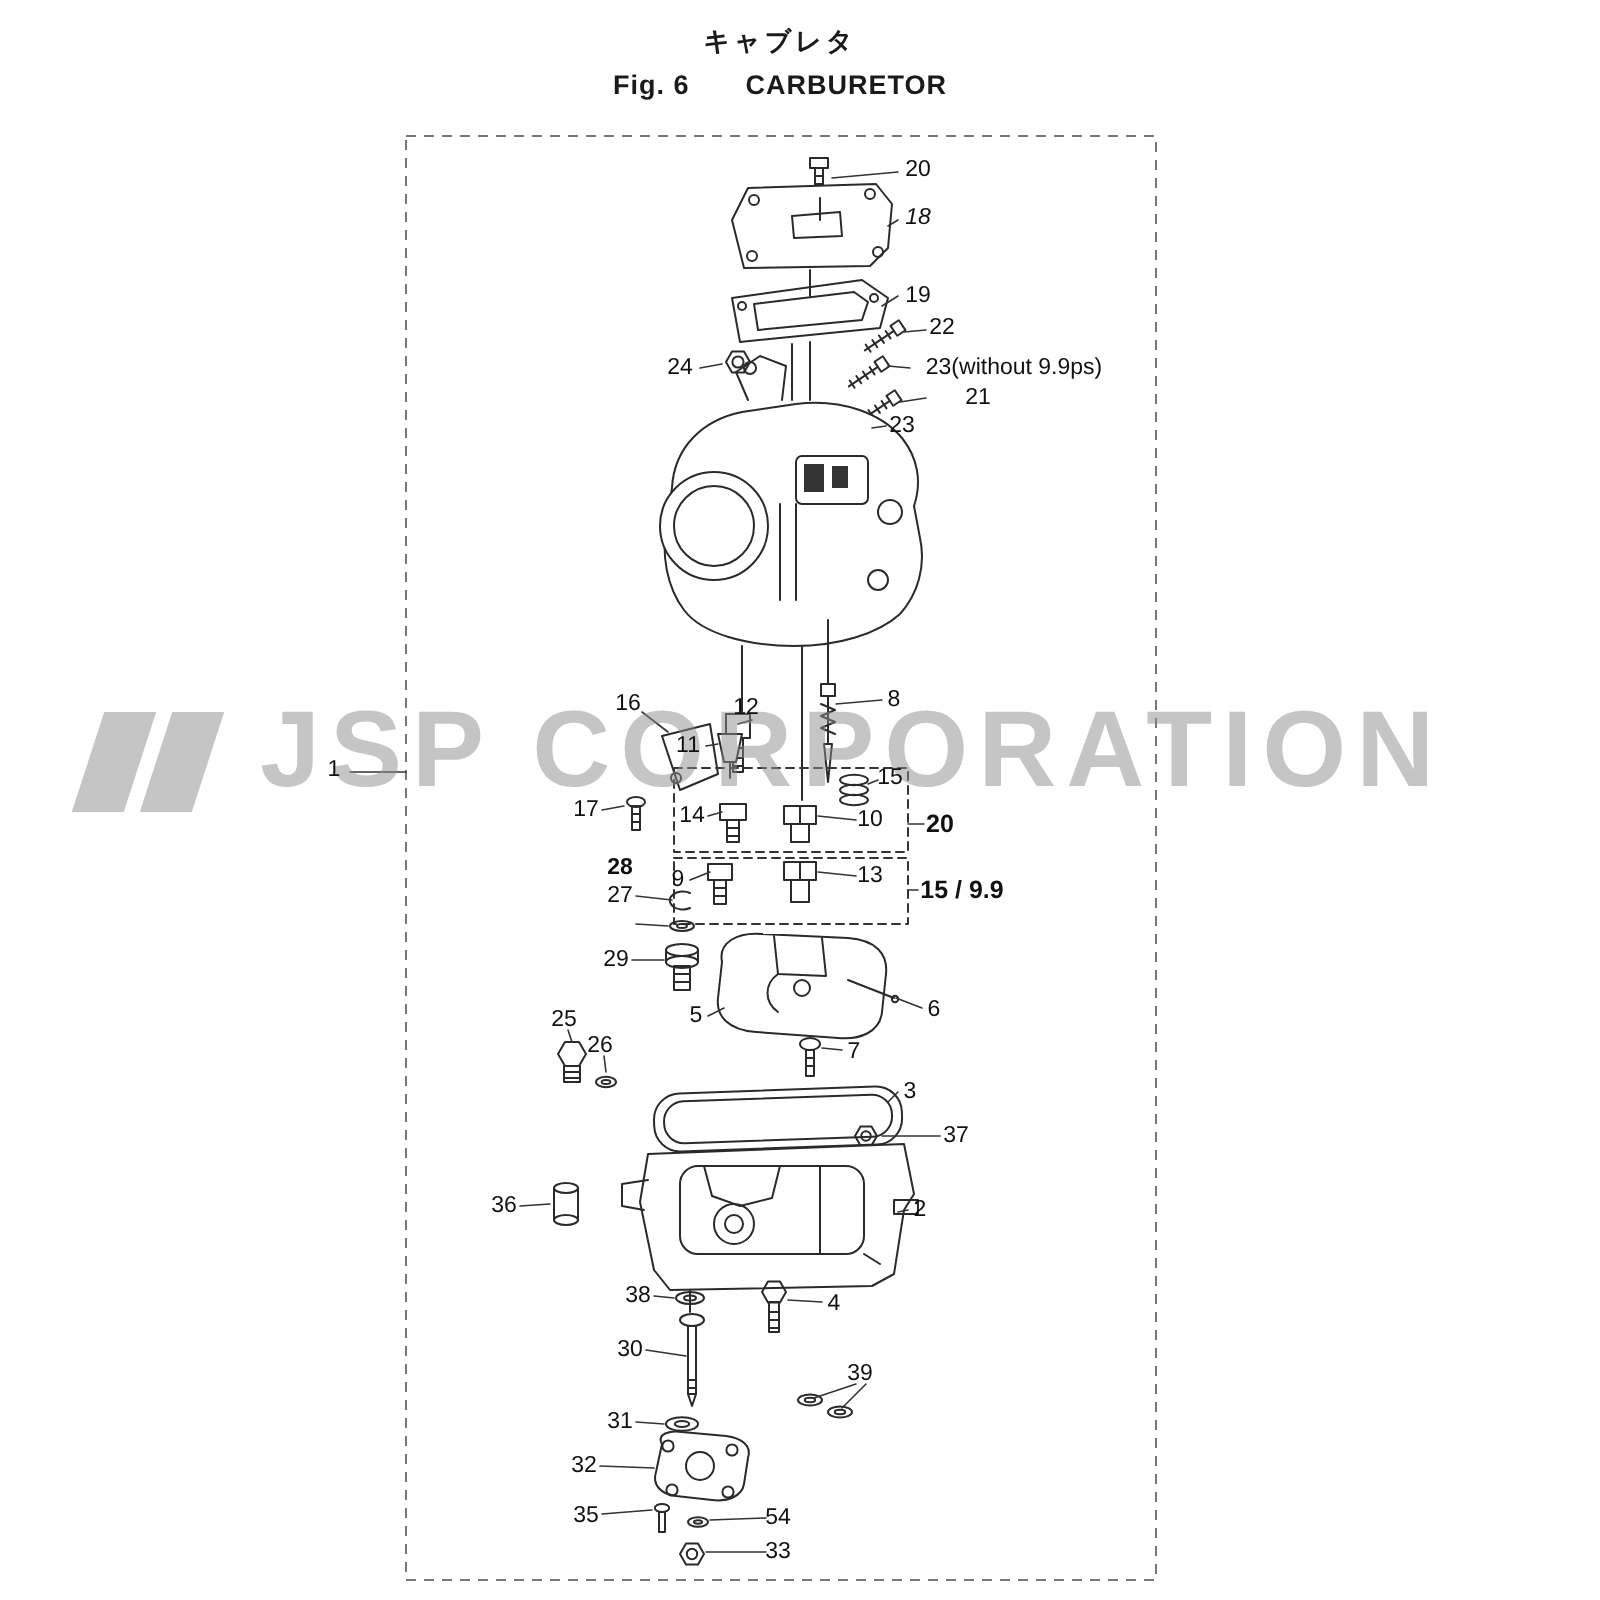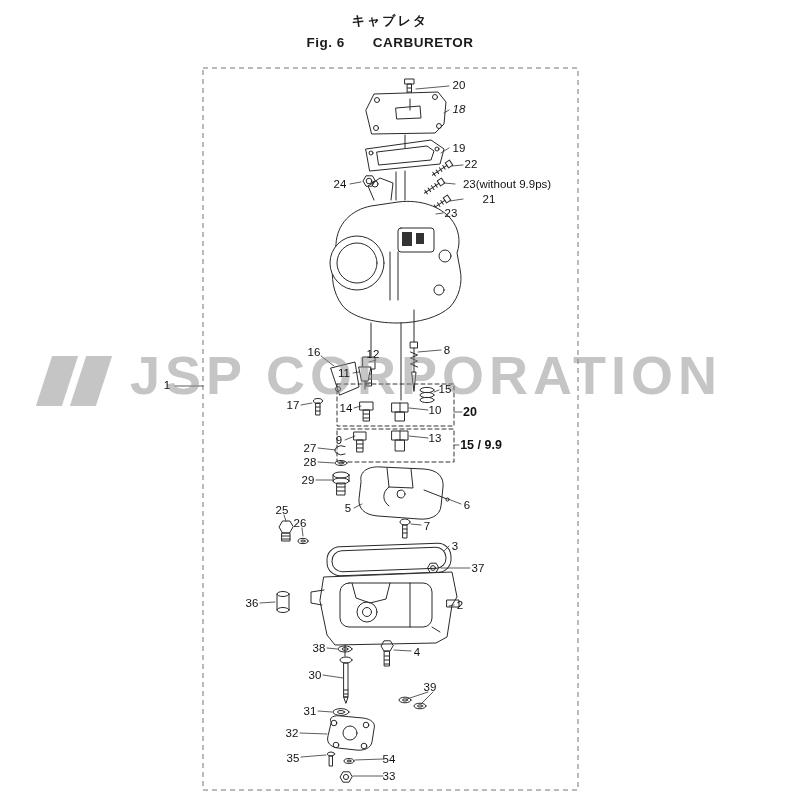--- a/index.html
+++ b/index.html
@@ -376,21 +376,21 @@
       <span class="callout" style="left: 344px; top: 373px;">11</span>
       <span class="callout" style="left: 445px; top: 389px;">15</span>
       <span class="callout" style="left: 346px; top: 408px;">14</span>
       <span class="callout" style="left: 435px; top: 410px;">10</span>
       <span class="callout bold" style="left: 470px; top: 412px;">20</span>
       <span class="callout" style="left: 293px; top: 405px;">17</span>
       <span class="callout" style="left: 339px; top: 440px;">9</span>
       <span class="callout" style="left: 435px; top: 438px;">13</span>
       <span class="callout bold" style="left: 481px; top: 445px;">15 / 9.9</span>
       <span class="callout" style="left: 310px; top: 448px;">27</span>
-      <span class="callout" style="left: 310px; top: 462px;">28</span>
+      <span class="callout" style="left: 310px; top: 434px; font-weight: bold;">28</span>
       <span class="callout" style="left: 308px; top: 480px;">29</span>
       <span class="callout" style="left: 348px; top: 508px;">5</span>
       <span class="callout" style="left: 467px; top: 505px;">6</span>
       <span class="callout" style="left: 282px; top: 510px;">25</span>
       <span class="callout" style="left: 300px; top: 523px;">26</span>
       <span class="callout" style="left: 427px; top: 526px;">7</span>
       <span class="callout" style="left: 455px; top: 546px;">3</span>
       <span class="callout" style="left: 478px; top: 568px;">37</span>
       <span class="callout" style="left: 252px; top: 603px;">36</span>
       <span class="callout" style="left: 460px; top: 605px;">2</span>

